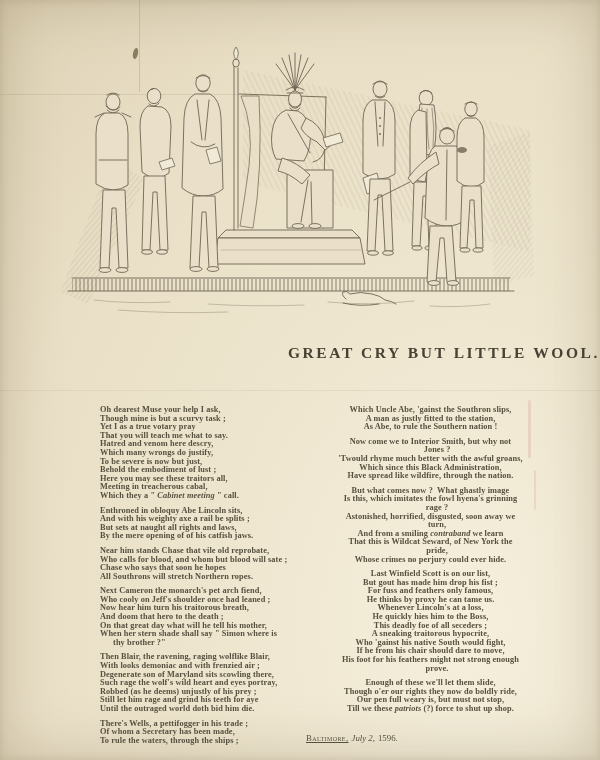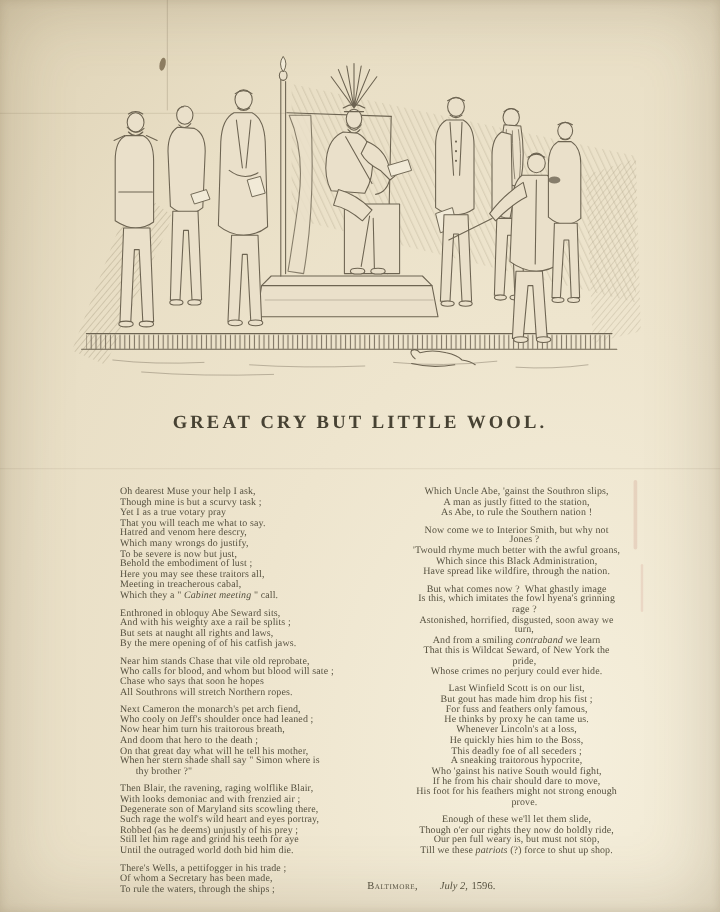--- a/index.html
+++ b/index.html
@@ -3,30 +3,30 @@
 <meta charset="utf-8">
 <style>
   html,body{margin:0;padding:0;}
   body{width:600px;height:760px;overflow:hidden;background:#c9bda2;font-family:"Liberation Serif",serif;}
   .paper{position:absolute;inset:0;
     background:
       radial-gradient(ellipse at 78% 82%, #f5efdc 0%, #eee5ce 40%, #e9dfc6 70%, #ded2b5 100%);
     box-shadow: inset 0 0 60px rgba(112,93,60,.28), inset 0 0 8px rgba(112,93,60,.18);}
   .stain{position:absolute;border-radius:50%;pointer-events:none;}
   .engraving{position:absolute;left:58px;top:40px;width:484px;height:278px;}
-  .title{position:absolute;left:0;top:344px;width:600px;margin:0;text-align:center;
+  .title{position:absolute;left:0;top:344px;width:600px;margin:0;text-align:right;
     font-size:15.5px;font-weight:bold;letter-spacing:2.6px;color:#474233;}
   .col{position:absolute;top:406px;color:#55503f;font-size:8.3px;line-height:8.6px;letter-spacing:.1px;}
   .col-left{left:100px;width:210px;}
   .col-right{left:308px;width:245px;text-align:center;}
-  .stanza{margin:0 0 6px 0;}
+  .stanza{margin:0 0 6px 0;font-weight:bold;}
   .line{white-space:pre-wrap;}
   .line i{font-style:italic;}
   .dateline{position:absolute;left:306px;top:733px;font-size:8.8px;color:#55503f;}
-  .dateline .sc{font-variant:small-caps;letter-spacing:.4px;margin-right:18px;}
+  .dateline .sc{font-variant:small-caps;letter-spacing:.4px;margin-right:3px;text-decoration:underline;}
   .dateline i{margin-right:3px;text-align:center;}
   .crease{position:absolute;pointer-events:none;}
   
   .s{stroke:#6d6452;fill:none;stroke-width:.9;stroke-linecap:round;stroke-linejoin:round;}
   .sl{stroke:#7c7260;fill:none;stroke-width:.7;stroke-linecap:round;}
   .f{fill:#eae0ca;stroke:#6d6452;stroke-width:.9;stroke-linejoin:round;}
   .fp{fill:#f1ead7;stroke:#6d6452;stroke-width:.8;}
 </style>
 </head>
 <body>
@@ -196,21 +196,21 @@
         <div class="line"><span>That you will teach me what to say.</span></div>
         <div class="line"><span>Hatred and venom here descry,</span></div>
         <div class="line"><span>Which many wrongs do justify,</span></div>
         <div class="line"><span>To be severe is now but just,</span></div>
         <div class="line"><span>Behold the embodiment of lust ;</span></div>
         <div class="line"><span>Here you may see these traitors all,</span></div>
         <div class="line"><span>Meeting in treacherous cabal,</span></div>
         <div class="line"><span>Which they a " </span><i>Cabinet meeting</i><span> " call.</span></div>
       </div>
       <div class="stanza">
-        <div class="line"><span>Enthroned in obloquy Abe Seward sits,</span></div>
+        <div class="line"><span>Enthroned in obloquy Abe Lincoln sits,</span></div>
         <div class="line"><span>And with his weighty axe a rail be splits ;</span></div>
         <div class="line"><span>But sets at naught all rights and laws,</span></div>
         <div class="line"><span>By the mere opening of of his catfish jaws.</span></div>
       </div>
       <div class="stanza">
         <div class="line"><span>Near him stands Chase that vile old reprobate,</span></div>
         <div class="line"><span>Who calls for blood, and whom but blood will sate ;</span></div>
         <div class="line"><span>Chase who says that soon he hopes</span></div>
         <div class="line"><span>All Southrons will stretch Northern ropes.</span></div>
       </div>

